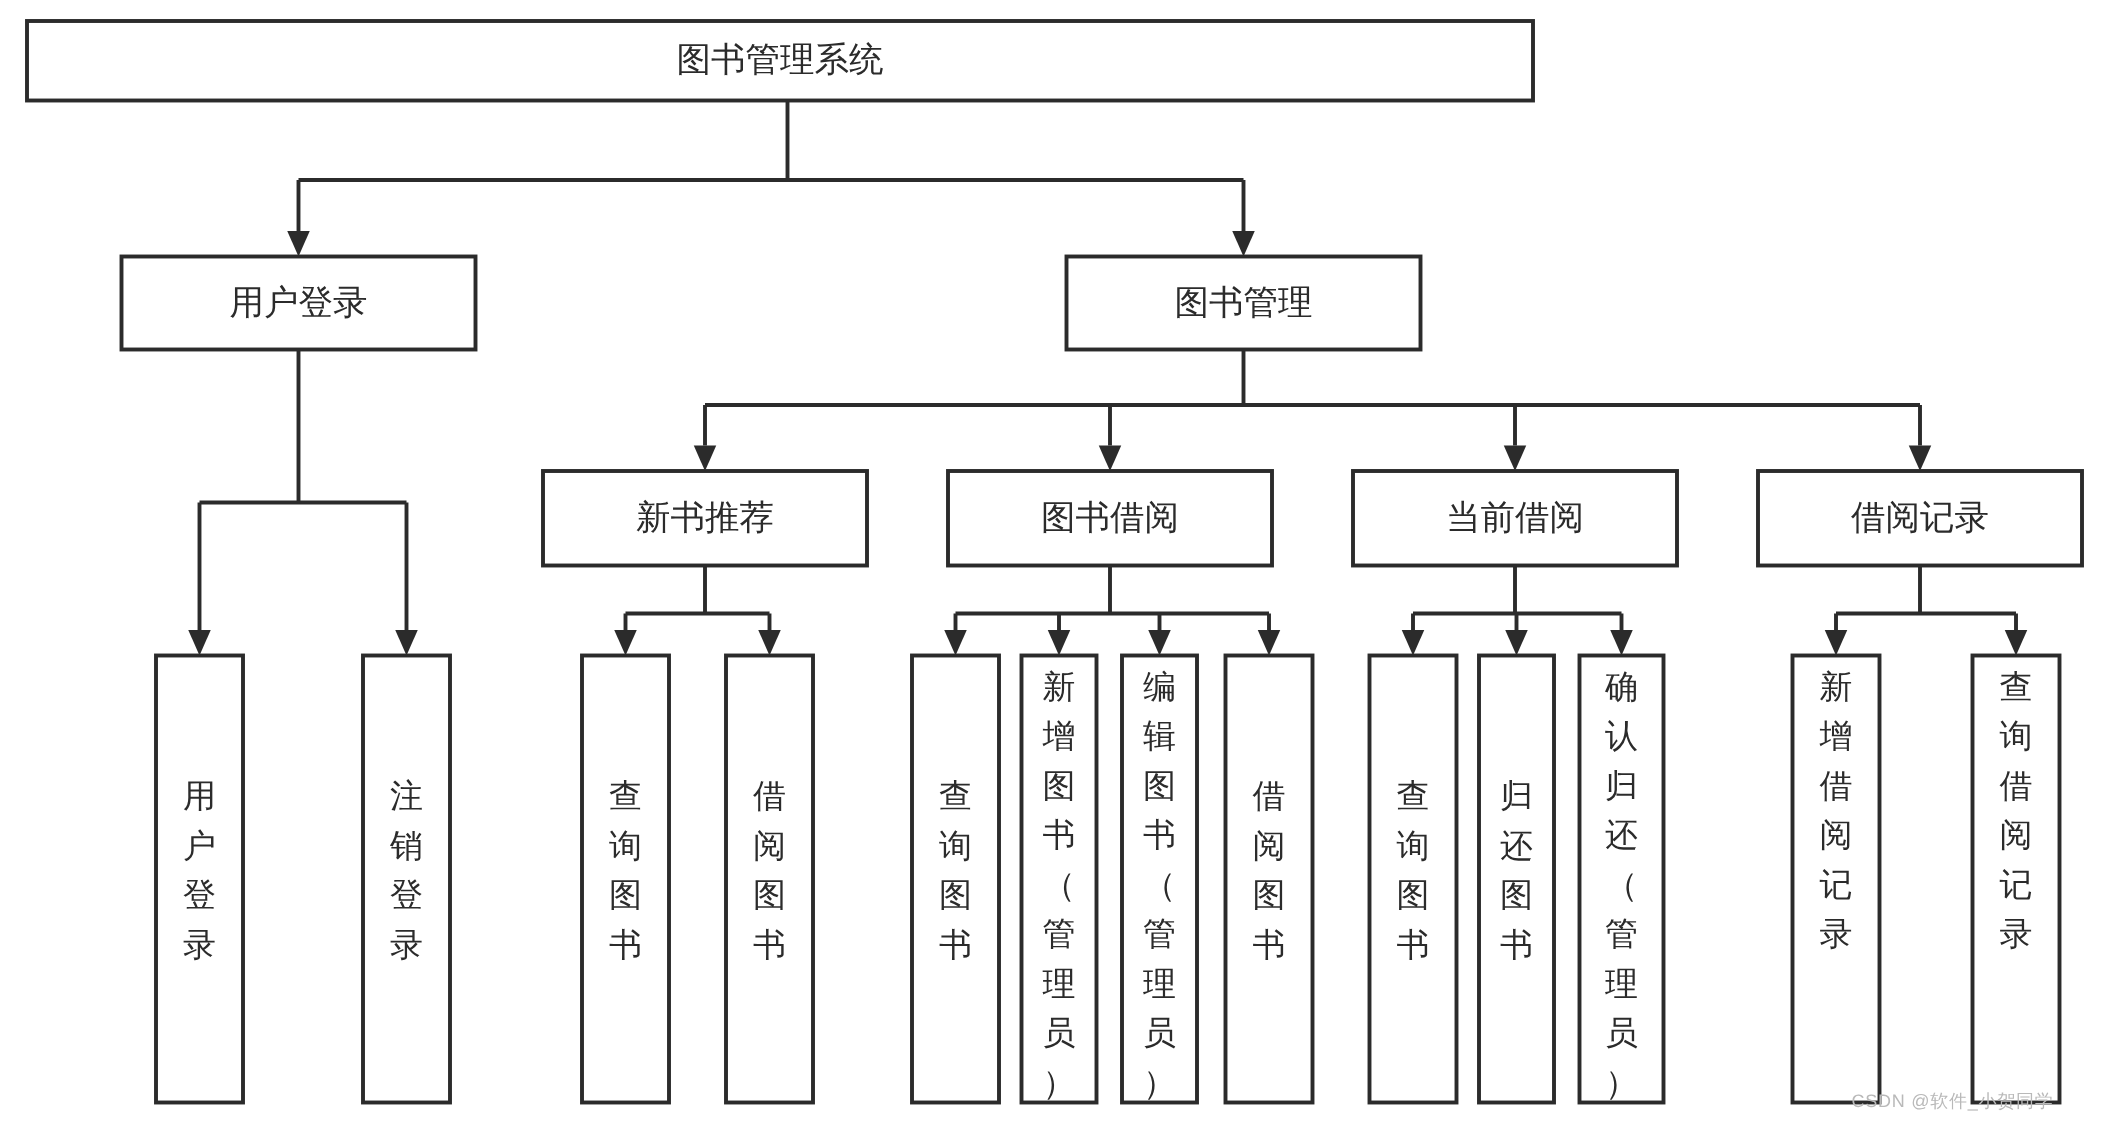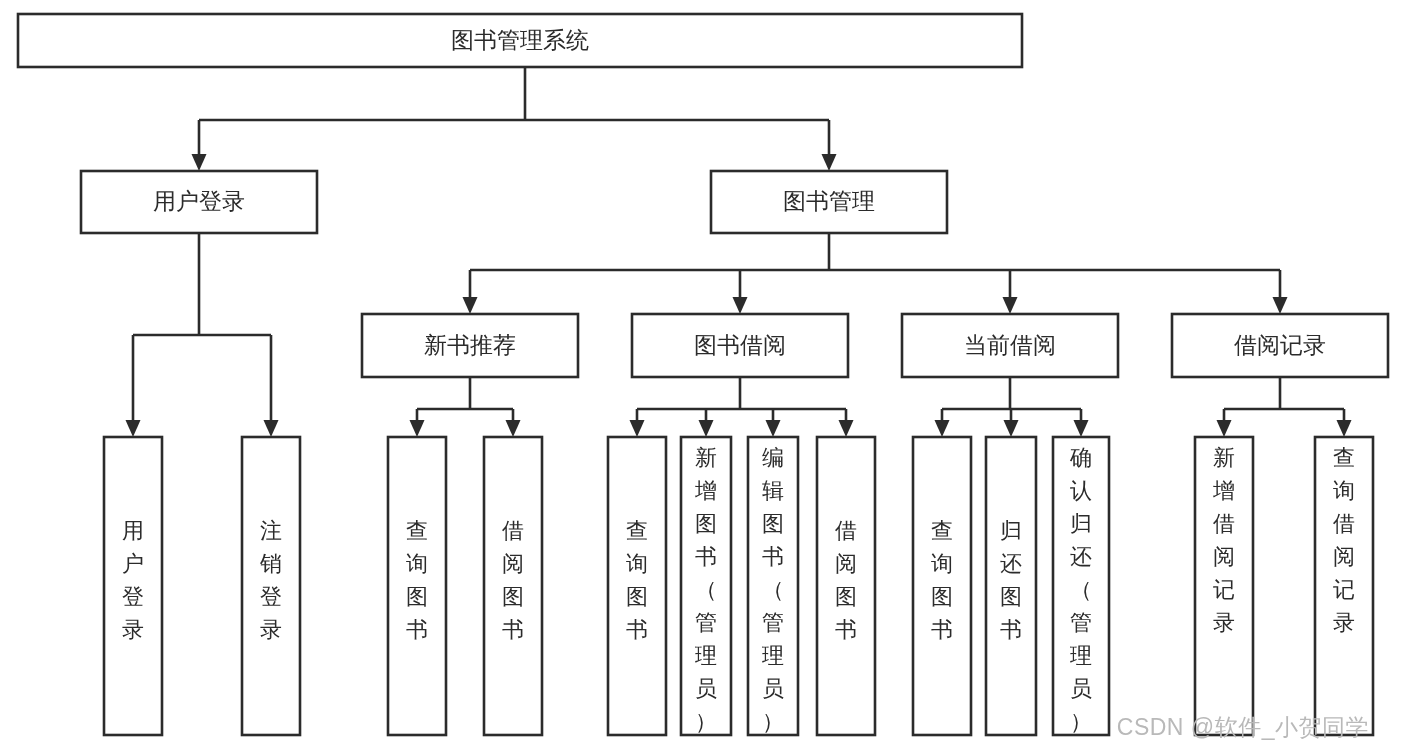--- a/index.html
+++ b/index.html
@@ -53,21 +53,21 @@
   }
   .arrow-head {
     fill: #2b2b2b;
     stroke: none;
   }
   .watermark-text {
     position: absolute;
     right: 10px;
     bottom: 4px;
     font-family: "Liberation Sans", "DejaVu Sans", sans-serif;
-    font-size: 23px;
+    font-size: 12px;
     color: #b9b9b9;
     white-space: nowrap;
     letter-spacing: 0.5px;
   }
 </style>
 </head>
 <body>
 
 <div id="diagram-root">
   <svg class="diagram-canvas" viewBox="0 0 1405 747">

